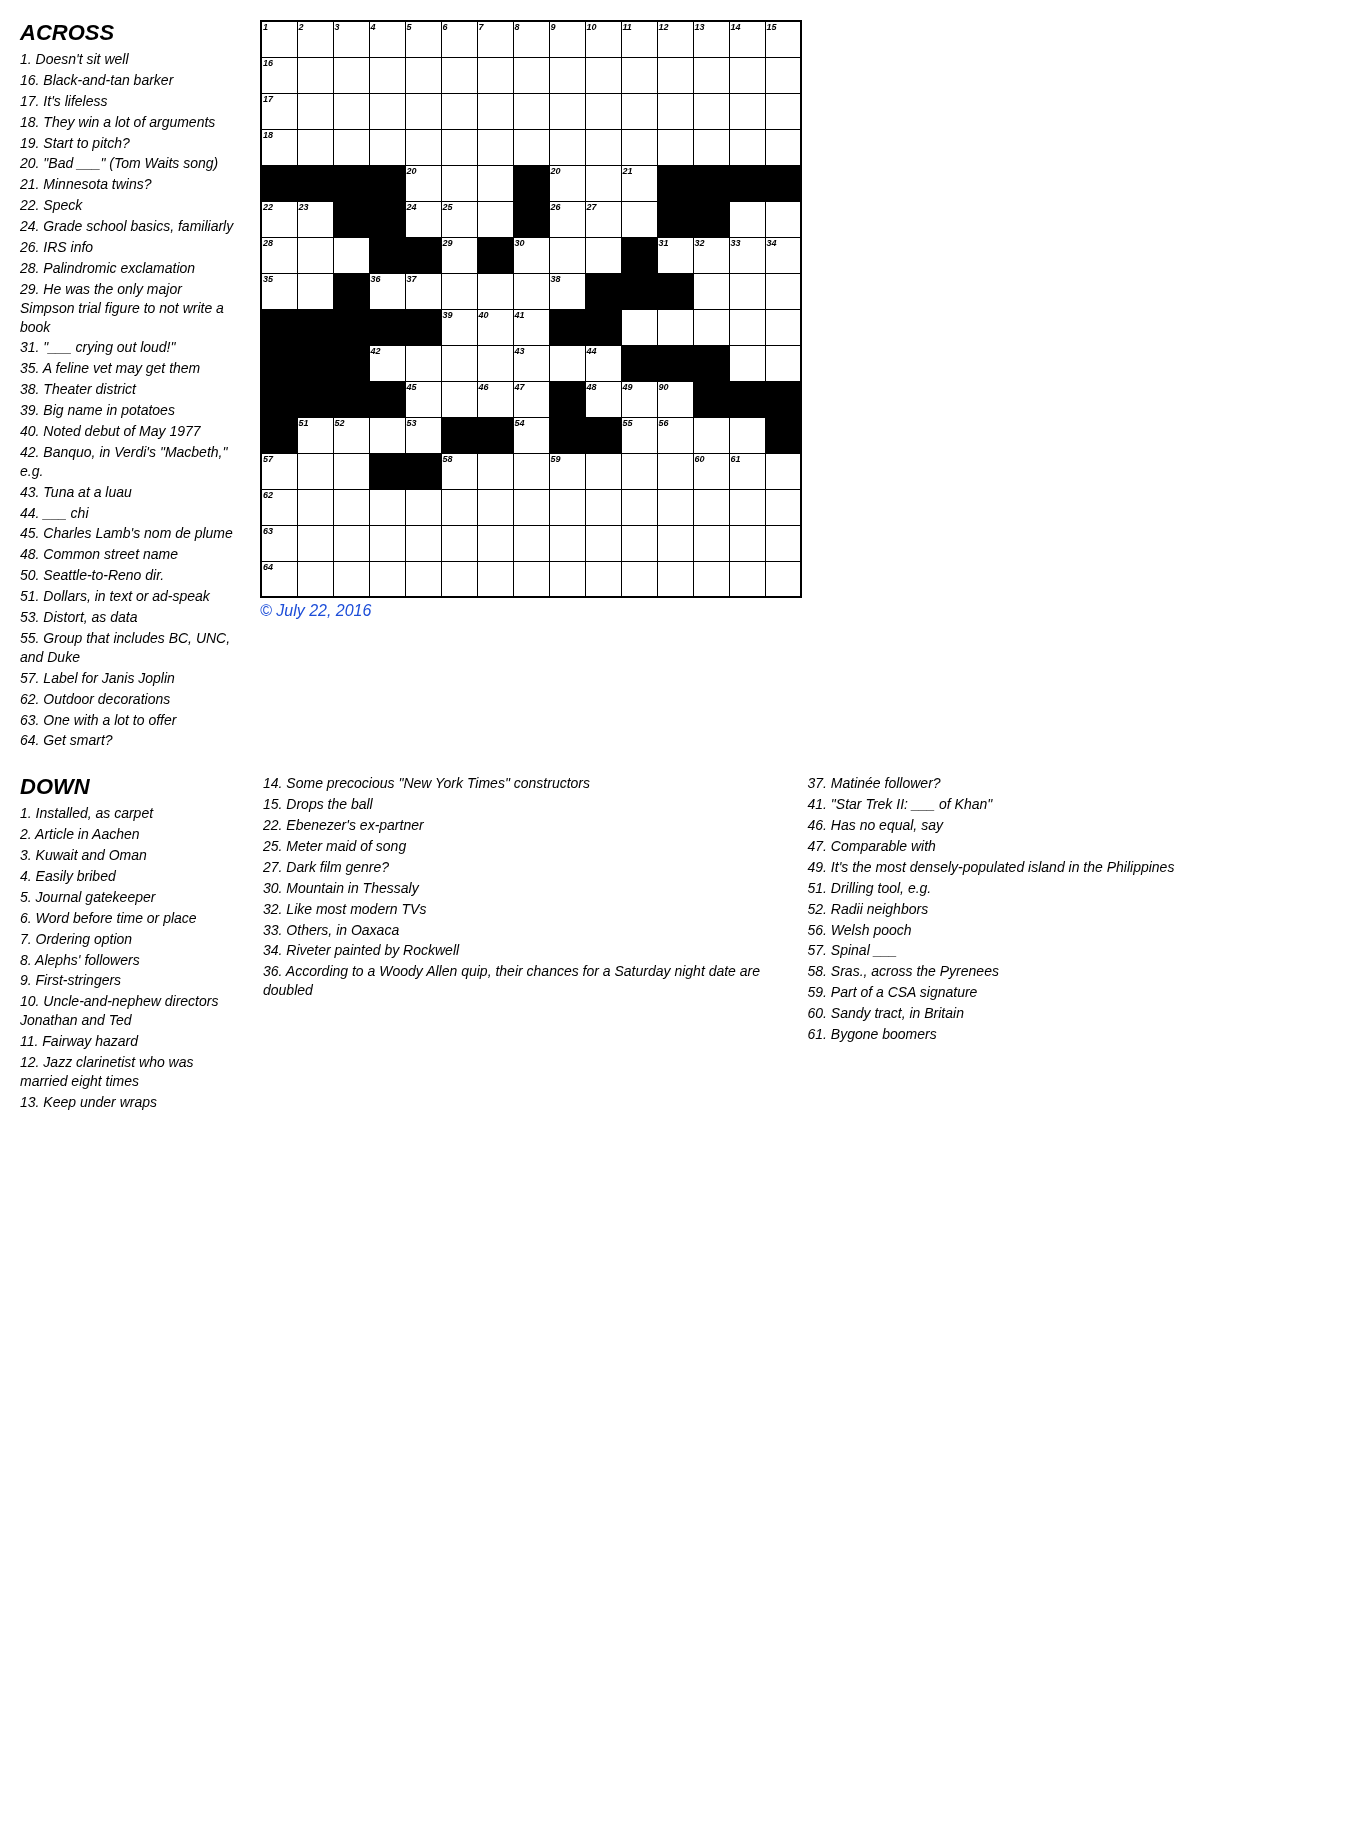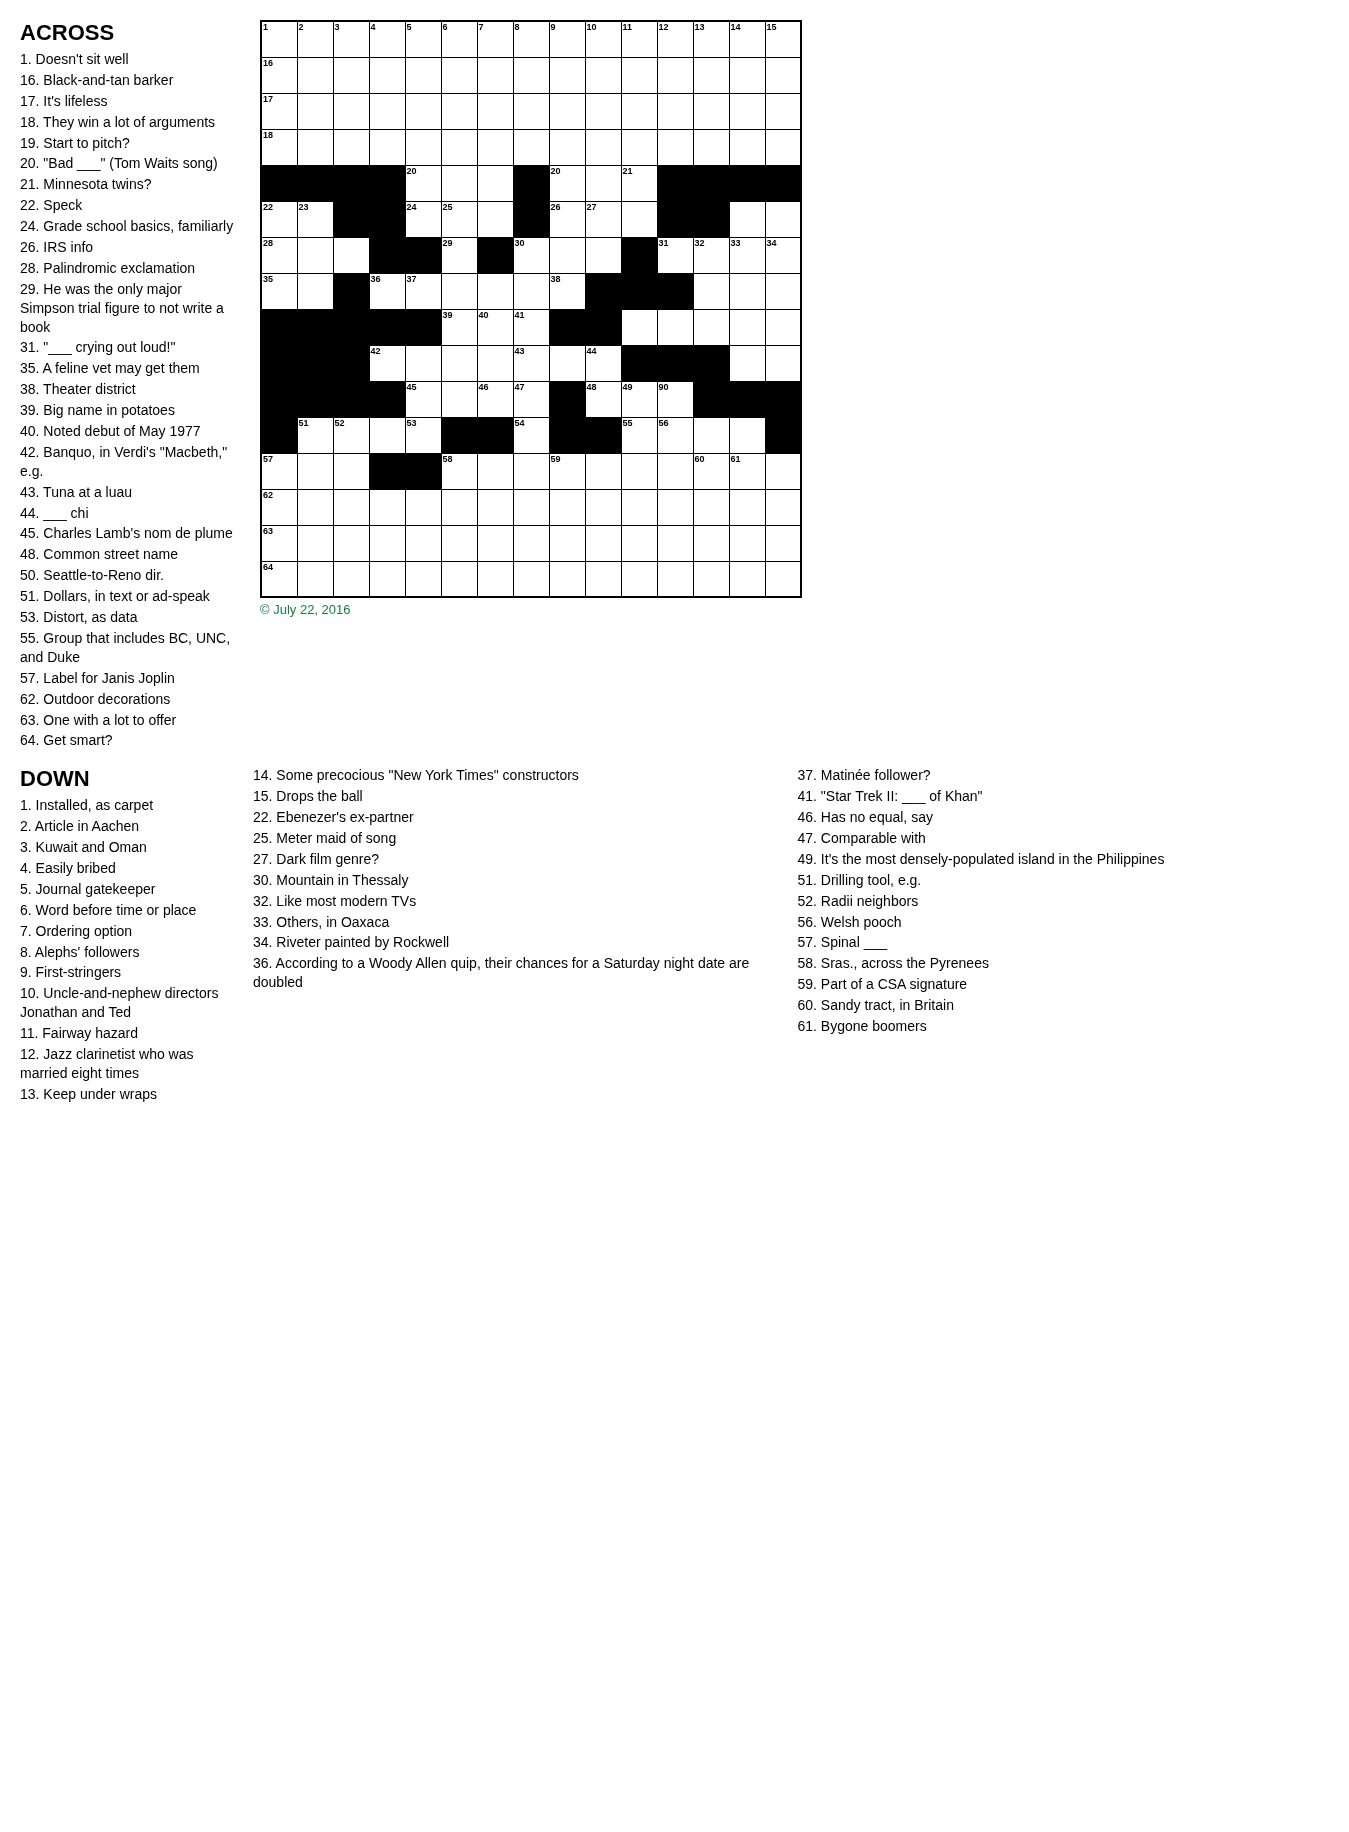--- a/index.html
+++ b/index.html
@@ -9,20 +9,21 @@
       color: black;
       width: 1349px;
       min-height: 1832px;
       padding: 20px;
       font-size: 15px;
     }
     .page-container {
       display: flex;
       flex-direction: column;
       gap: 0px;
+      font-style: italic;
     }
     .top-section {
       display: flex;
       gap: 20px;
       align-items: flex-start;
     }
     .clues-across {
       width: 220px;
       flex-shrink: 0;
     }
@@ -56,28 +57,28 @@
     }
     .cell-number {
       position: absolute;
       top: 1px;
       left: 1px;
       font-size: 9px;
       font-weight: bold;
       line-height: 1;
     }
     .copyright {
-      font-size: 13px;
+      font-size: 16px;
       margin-top: 4px;
-      color: #15803d;
+      color: #1d4ed8;
     }
     .bottom-section {
       display: flex;
-      gap: 13px;
-      margin-top: 14px;
+      gap: 23px;
+      margin-top: 22px;
     }
     .clues-down {
       width: 220px;
       flex-shrink: 0;
     }
     .down-col2, .down-col3, .down-col4 {
       flex: 1;
     }
   </style>
 </head>

